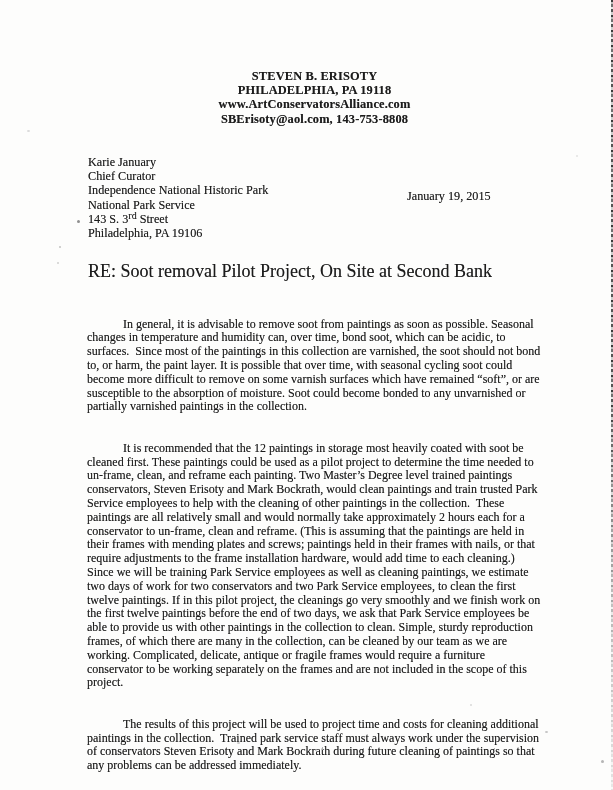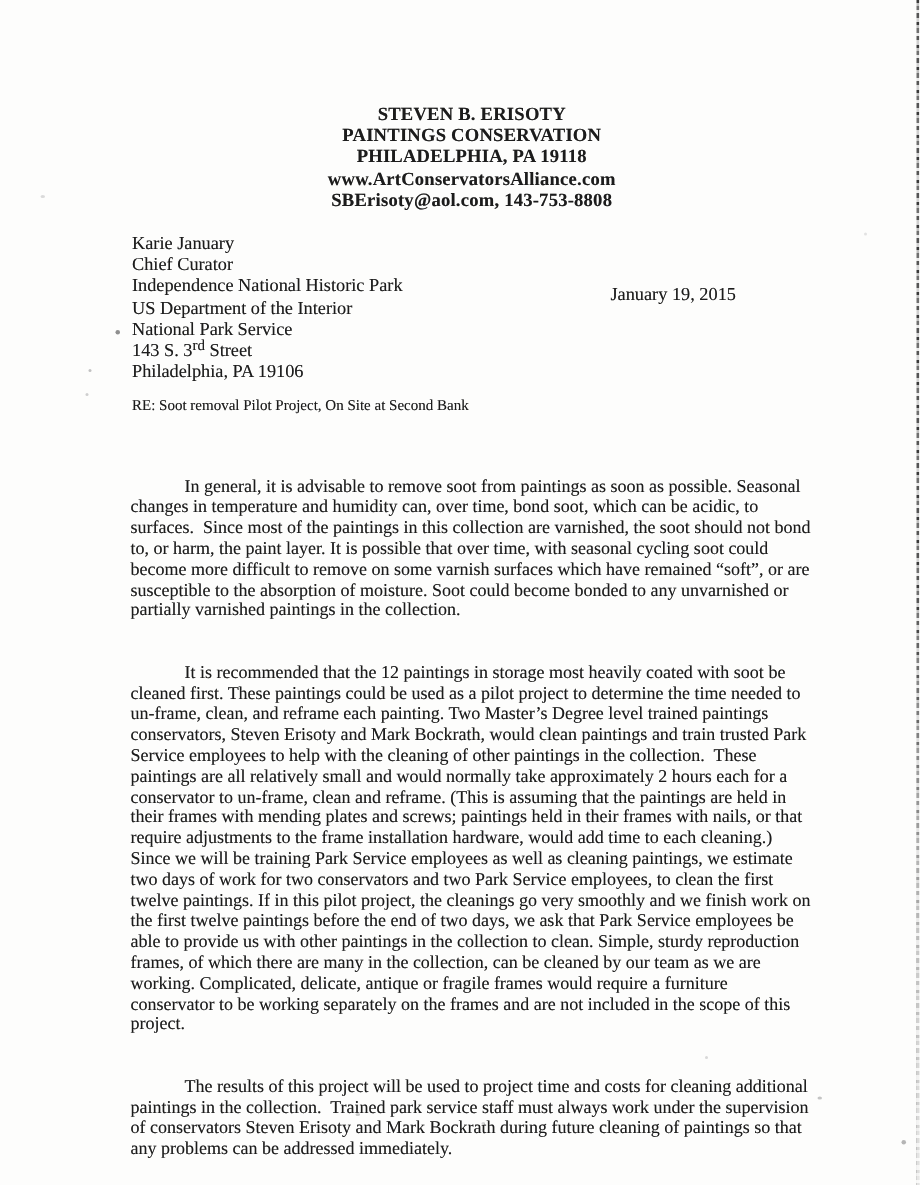--- a/index.html
+++ b/index.html
@@ -39,21 +39,21 @@
     line-height: 14.2px;
   }
   .recipient sup {
     font-size: 10px;
     vertical-align: 4px;
     line-height: 0;
   }
   .subject {
     position: absolute;
     top: 264px; left: 88px;
-    font-size: 10px;
+    font-size: 18px;
     line-height: 14.2px;
   }
   .body-text {
     position: absolute;
     top: 290px; left: 87px;
     width: 457px;
     font-size: 12px;
     line-height: 13.8px;
     white-space: pre-wrap;
   }
@@ -73,33 +73,31 @@
   }
   .speck { position: absolute; border-radius: 50%; }
 </style>
 </head>
 <body>
 
 <div class="page">
 
   <header class="letterhead">
     <div>STEVEN B. ERISOTY</div>
-    <div>PAINTINGS CONSERVATION</div>
     <div>PHILADELPHIA, PA 19118</div>
     <div>www.ArtConservatorsAlliance.com</div>
     <div>SBErisoty@aol.com, 143-753-8808</div>
   </header>
 
   <div class="date">January 19, 2015</div>
 
   <div class="recipient">
     <div>Karie January</div>
     <div>Chief Curator</div>
     <div>Independence National Historic Park</div>
-    <div>US Department of the Interior</div>
     <div>National Park Service</div>
     <div><span>143 S. 3</span><sup>rd</sup><span> Street</span></div>
     <div>Philadelphia, PA 19106</div>
   </div>
 
   <div class="subject">RE: Soot removal Pilot Project, On Site at Second Bank</div>
 
   <div class="body-text">
     <p>In general, it is advisable to remove soot from paintings as soon as possible. Seasonal changes in temperature and humidity can, over time, bond soot, which can be acidic, to surfaces.  Since most of the paintings in this collection are varnished, the soot should not bond to, or harm, the paint layer. It is possible that over time, with seasonal cycling soot could become more difficult to remove on some varnish surfaces which have remained “soft”, or are susceptible to the absorption of moisture. Soot could become bonded to any unvarnished or partially varnished paintings in the collection.</p>
     <p>It is recommended that the 12 paintings in storage most heavily coated with soot be cleaned first. These paintings could be used as a pilot project to determine the time needed to un-frame, clean, and reframe each painting. Two Master’s Degree level trained paintings conservators, Steven Erisoty and Mark Bockrath, would clean paintings and train trusted Park Service employees to help with the cleaning of other paintings in the collection.  These paintings are all relatively small and would normally take approximately 2 hours each for a conservator to un-frame, clean and reframe. (This is assuming that the paintings are held in their frames with mending plates and screws; paintings held in their frames with nails, or that require adjustments to the frame installation hardware, would add time to each cleaning.) Since we will be training Park Service employees as well as cleaning paintings, we estimate two days of work for two conservators and two Park Service employees, to clean the first twelve paintings. If in this pilot project, the cleanings go very smoothly and we finish work on the first twelve paintings before the end of two days, we ask that Park Service employees be able to provide us with other paintings in the collection to clean. Simple, sturdy reproduction frames, of which there are many in the collection, can be cleaned by our team as we are working. Complicated, delicate, antique or fragile frames would require a furniture conservator to be working separately on the frames and are not included in the scope of this project.</p>

